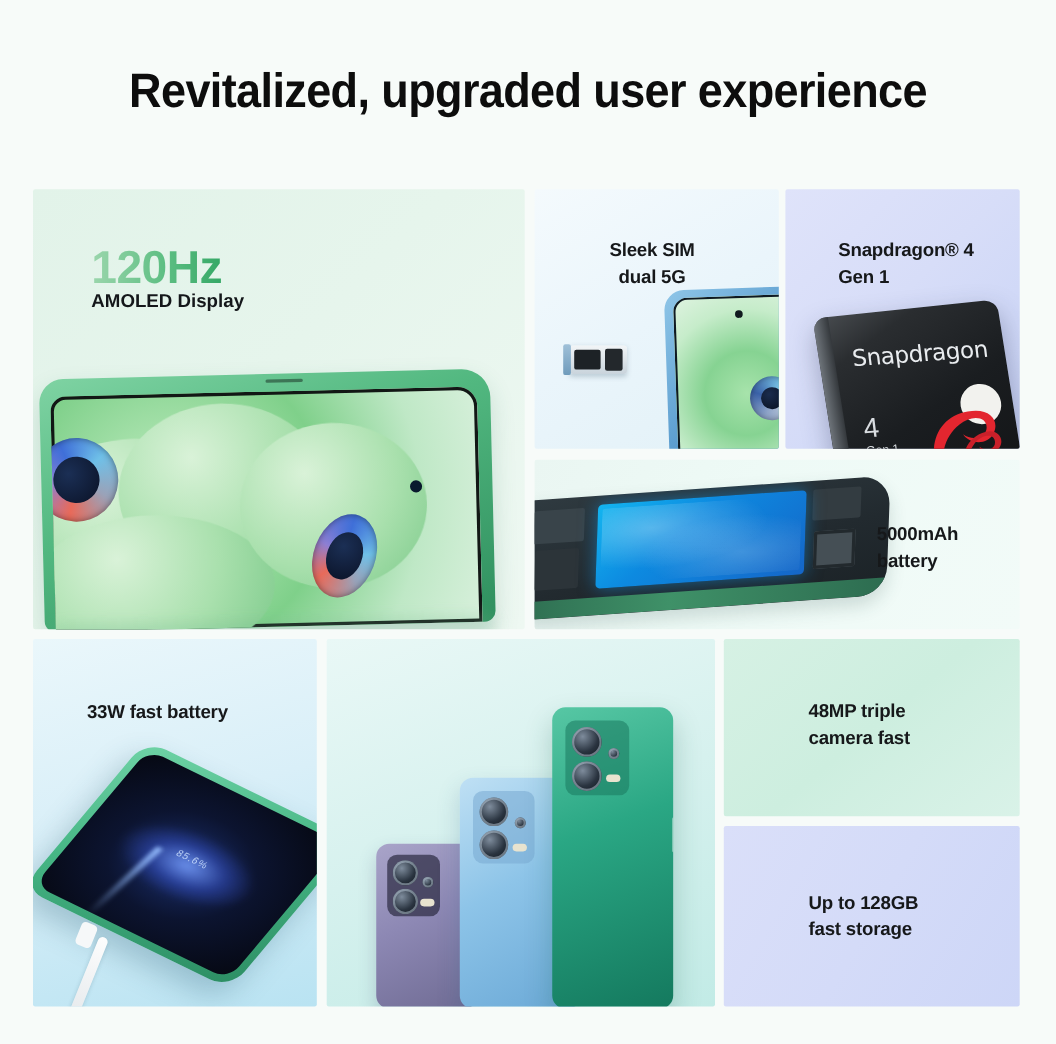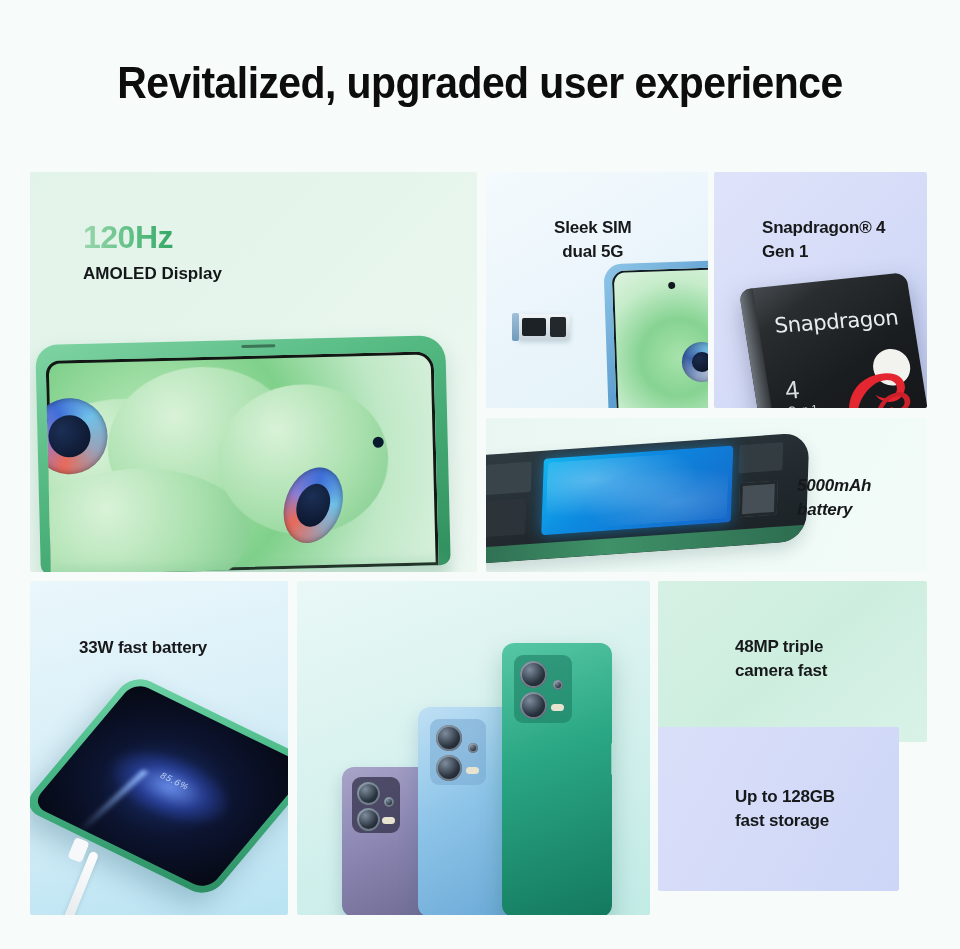--- a/index.html
+++ b/index.html
@@ -48,21 +48,21 @@
     z-index: 5;
   }
 
   
   #panel-display {
     left: 30px; top: 172px; width: 447px; height: 400px;
     background: linear-gradient(135deg, #e2f3e9 0%, #e6f5ec 45%, #eef8f2 100%);
   }
   #display-headline {
     position: absolute; left: 53px; top: 47px;
-    font-size: 32px; font-weight: bold; letter-spacing: -0.5px;
+    font-size: 42px; font-weight: bold; letter-spacing: -0.5px;
     background: linear-gradient(90deg, #9bd6ac 0%, #5fbf84 55%, #35a866 100%);
     -webkit-background-clip: text; background-clip: text; color: transparent;
     z-index: 5;
   }
   #display-sub {
     position: absolute; left: 53px; top: 92px;
     font-size: 17px; font-weight: 600; color: #14171a; z-index: 5;
   }
 
   
@@ -190,21 +190,20 @@
   }
   .chip-gen small { font-size: 11px; display: block; margin-top: 3px; }
   .chip-logo {
     position: absolute; right: -6px; bottom: -4px; width: 92px; height: 92px;
   }
 
   
   #panel-battery {
     left: 486px; top: 418px; width: 441px; height: 154px;
     background: linear-gradient(120deg, #eaf6f2 0%, #eefaf6 40%, #f2fbf8 100%);
-    font-style: italic;
   }
   #battery-caption { left: 311px; top: 56px; }
 
   .ph3 {
     position: absolute; left: -8px; top: 26px; width: 330px; height: 108px;
     background: linear-gradient(170deg,#2f3a40 0%, #222a2f 55%, #1b2226 100%);
     border-radius: 6px 26px 26px 6px;
     transform: rotate(-4deg) skewX(-6deg);
     overflow: hidden;
     box-shadow: 0 8px 16px rgba(40,80,70,.18);
@@ -327,21 +326,21 @@
 
   
   #panel-camera {
     left: 658px; top: 581px; width: 269px; height: 161px;
     background: linear-gradient(140deg, #d6f1e4 0%, #cdeedf 50%, #d9f2e8 100%);
   }
   #camera-caption { left: 77px; top: 54px; }
 
   
   #panel-storage {
-    left: 658px; top: 727px; width: 241px; height: 164px;
+    left: 658px; top: 751px; width: 269px; height: 164px;
     background: linear-gradient(120deg, #dadff9 0%, #d4dbf8 50%, #cdd6f7 100%);
   }
   #storage-caption { left: 77px; top: 58px; }
 </style>
 </head>
 <body>
 
 <div class="page-title">Revitalized, upgraded user experience</div>
 
 <div class="panel" id="panel-display">

